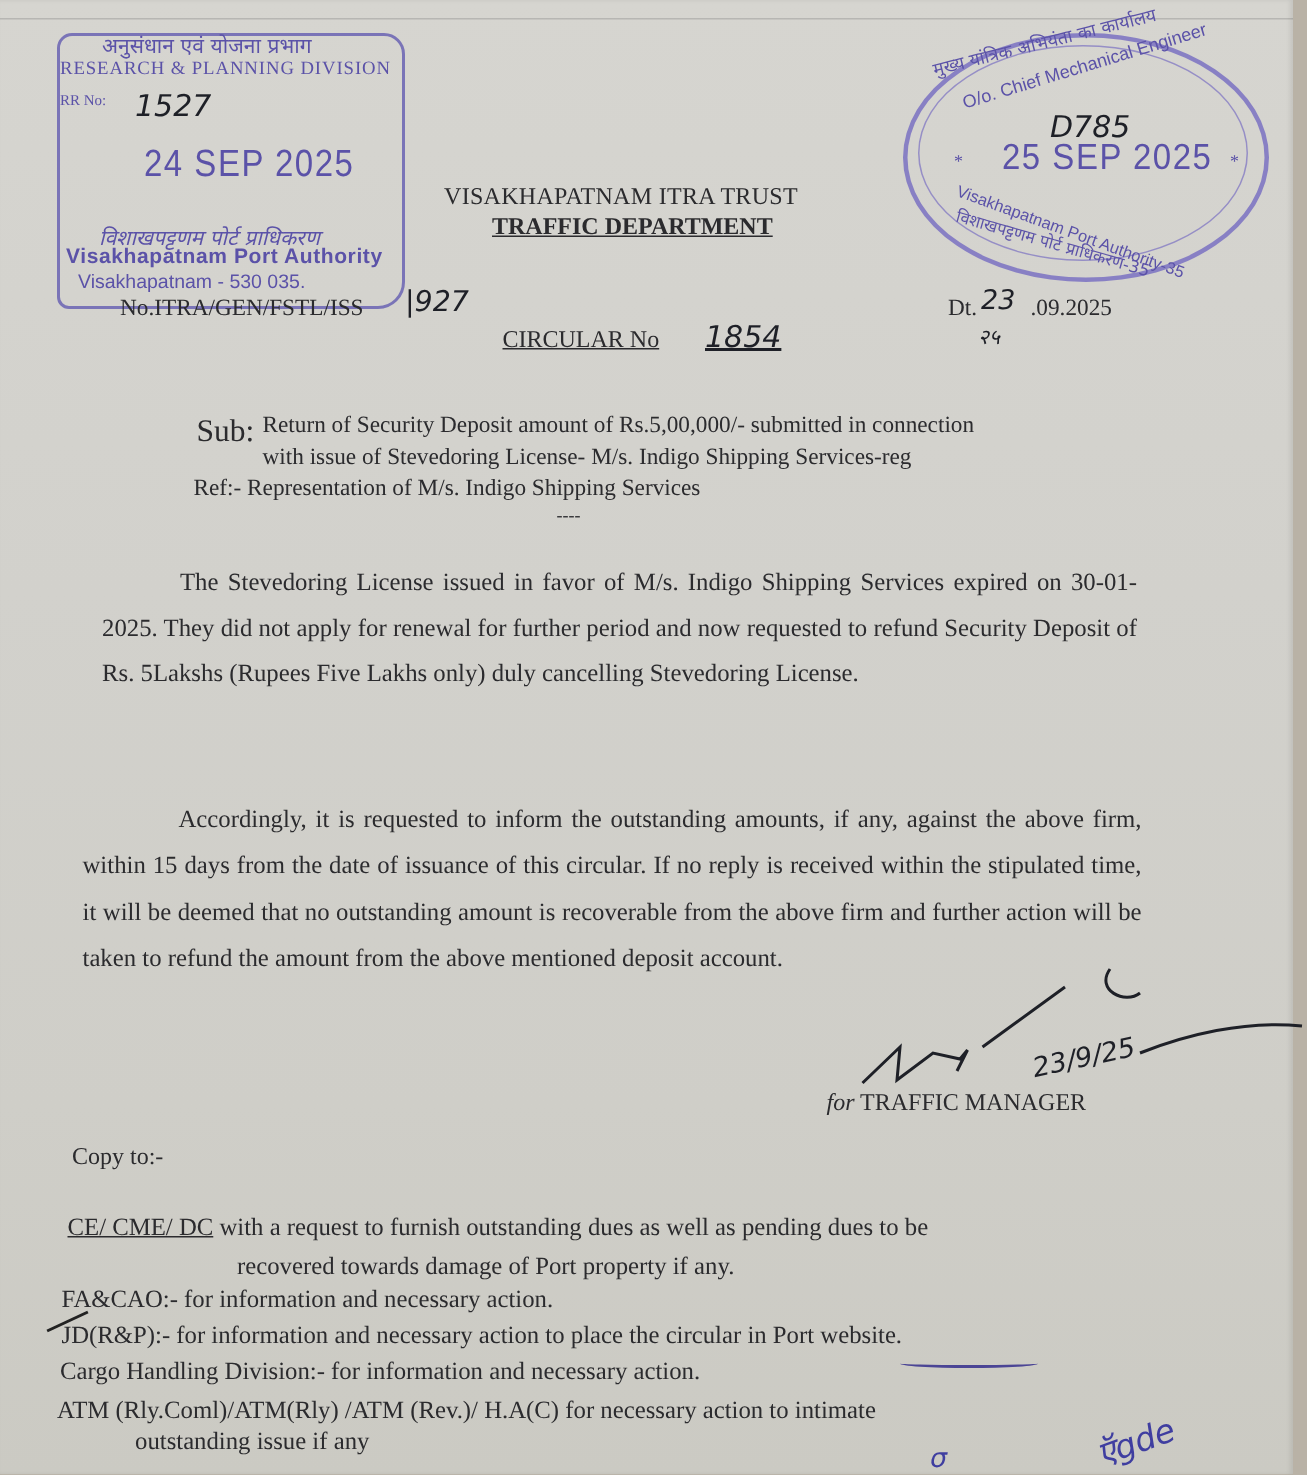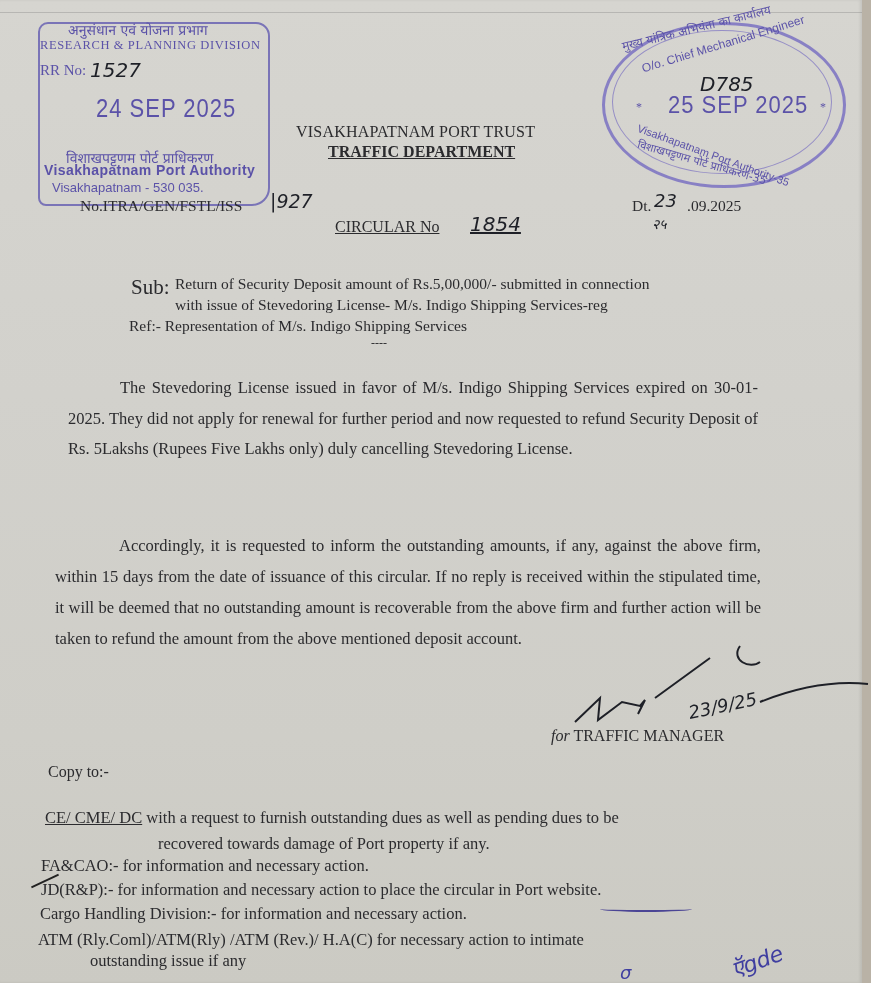--- a/index.html
+++ b/index.html
@@ -19,24 +19,24 @@
   .stamp-ink { color: #5b52a8; }
   .hand { font-family: "DejaVu Sans", sans-serif; color: #1e2027; font-style: italic; }
 
   
   .rect-stamp {
     position: absolute; left: 38px; top: 22px; width: 228px; height: 180px;
     border: 2px solid #6a63b3; border-radius: 10px 14px 18px 8px; opacity: 0.85;
   }
   .rs-hi { left: 68px; top: 20px; font-size: 14px; font-family: "DejaVu Sans", sans-serif; }
   .rs-en { left: 40px; top: 38px; font-size: 12.5px; font-family: "Liberation Serif", serif; letter-spacing: 0.6px; }
-  .rs-rr { left: 40px; top: 62px; font-size: 15px; }
+  .rs-rr { left: 40px; top: 62px; font-size: 10px; }
   .rs-rrval { left: 90px; top: 58px; font-size: 20px; }
   .rs-date { left: 96px; top: 96px; font-size: 22px; font-family: "Liberation Sans", sans-serif; letter-spacing: 1px; transform: scaleY(1.15); }
-  .rs-hi2 { left: 66px; top: 148px; font-size: 14px; font-family: "DejaVu Sans", sans-serif; }
+  .rs-hi2 { left: 66px; top: 148px; font-size: 14px; font-family: "DejaVu Sans", sans-serif; font-style: italic; }
   .rs-en2 { left: 44px; top: 162px; font-size: 14px; font-family: "Liberation Sans", sans-serif; font-weight: bold; letter-spacing: 0.4px; }
   .rs-en3 { left: 52px; top: 180px; font-size: 13px; font-family: "Liberation Sans", sans-serif; }
 
   
   .oval-stamp {
     position: absolute; left: 602px; top: 22px; width: 238px; height: 160px;
     border: 3px solid #7a71c2; border-radius: 50%; opacity: 0.85;
   }
   .oval-inner {
     position: absolute; left: 612px; top: 30px; width: 218px; height: 142px;
@@ -117,21 +117,21 @@
 <div class="oval-inner"></div>
 <div class="abs stamp-ink os-hi">मुख्य यांत्रिक अभियंता का कार्यालय</div>
 <div class="abs stamp-ink os-top" style="top:62px;left:640px">O/o. Chief Mechanical Engineer</div>
 <div class="abs hand os-dno">D785</div>
 <div class="abs stamp-ink os-date">25 SEP 2025</div>
 <div class="abs stamp-ink os-star1">*</div>
 <div class="abs stamp-ink os-star2">*</div>
 <div class="abs stamp-ink os-bot">Visakhapatnam Port Authority-35</div>
 <div class="abs stamp-ink os-bot2">विशाखपट्टणम पोर्ट प्राधिकरण-35</div>
 
-<div class="abs org">VISAKHAPATNAM PORT TRUST</div>
+<div class="abs org">VISAKHAPATNAM ITRA TRUST</div>
 <div class="abs dept">TRAFFIC DEPARTMENT</div>
 <div class="abs ref-no">No.ITRA/GEN/FSTL/ISS</div>
 <div class="abs hand ref-hand">|927</div>
 <div class="abs date-label">Dt.</div>
 <div class="abs hand date-day">23</div>
 <div class="abs date-rest">.09.2025</div>
 <div class="abs hand date-sub">२५</div>
 <div class="abs circ-label">CIRCULAR No</div>
 <div class="abs hand circ-num">1854</div>
 

